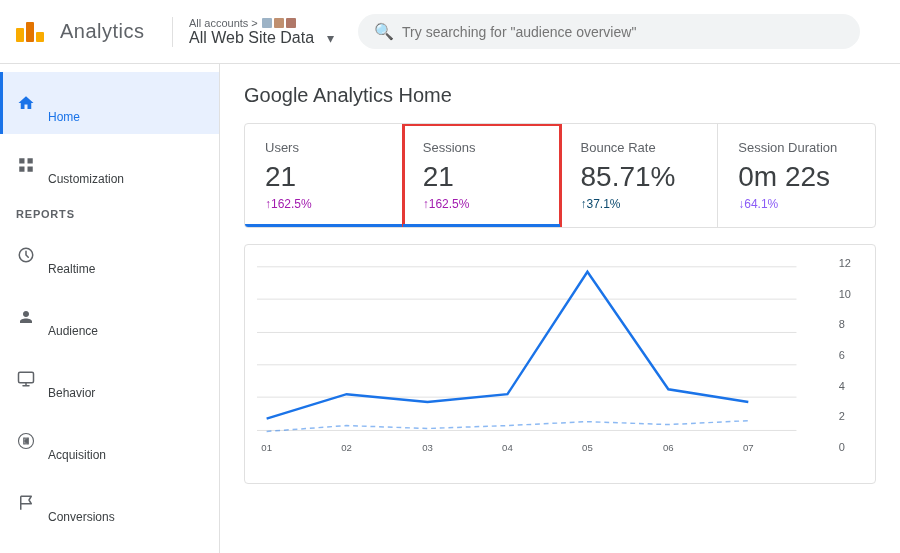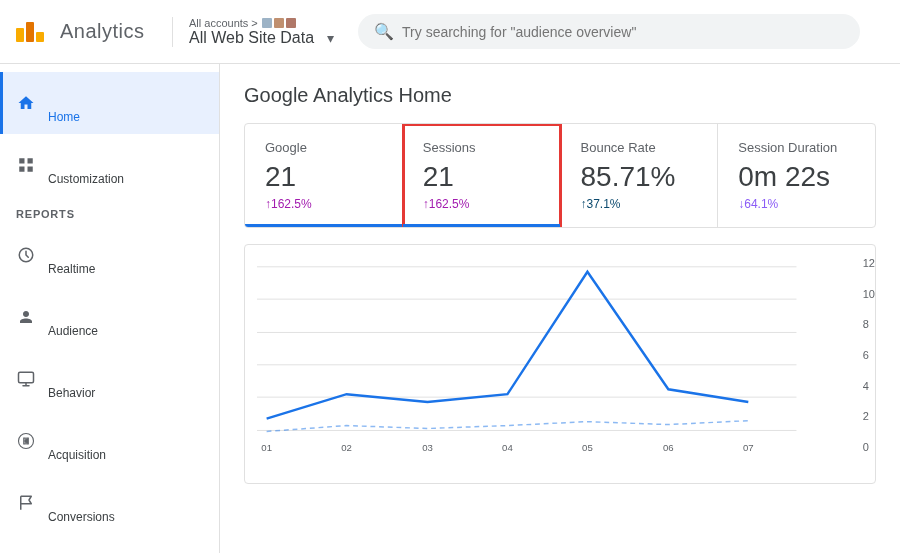--- a/index.html
+++ b/index.html
@@ -238,21 +238,21 @@
       border-radius: 4px;
       padding: 12px 40px 30px 12px;
       background: #fff;
     }
     .chart-svg {
       width: 100%;
       height: 100%;
     }
     .y-axis-labels {
       position: absolute;
-      right: 0;
+      right: 24px;
       top: 12px;
       bottom: 30px;
       display: flex;
       flex-direction: column;
       justify-content: space-between;
       font-size: 11px;
       color: #5f6368;
     }
   </style>
 </head>
@@ -354,21 +354,21 @@
       </div>
       <span class="nav-label">Conversions</span>
     </div>
   </nav>
 
   <div class="content">
     <h2 class="page-title">Google Analytics Home</h2>
 
     <div class="metrics-row">
       <div class="metric-card">
-        <div class="metric-title">Google</div>
+        <div class="metric-title">Users</div>
         <div class="metric-value">21</div>
         <div class="metric-change up">↑162.5%</div>
       </div>
       <div class="metric-card highlighted">
         <div class="metric-title">Sessions</div>
         <div class="metric-value">21</div>
         <div class="metric-change up">↑162.5%</div>
       </div>
       <div class="metric-card">
         <div class="metric-title">Bounce Rate</div>

